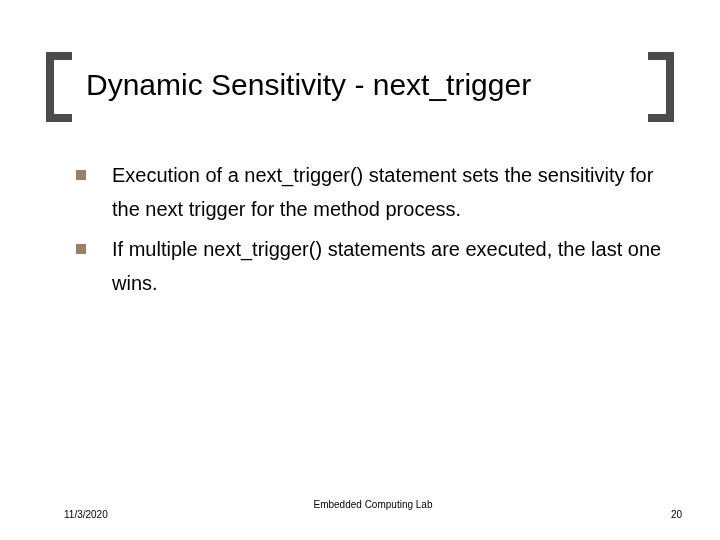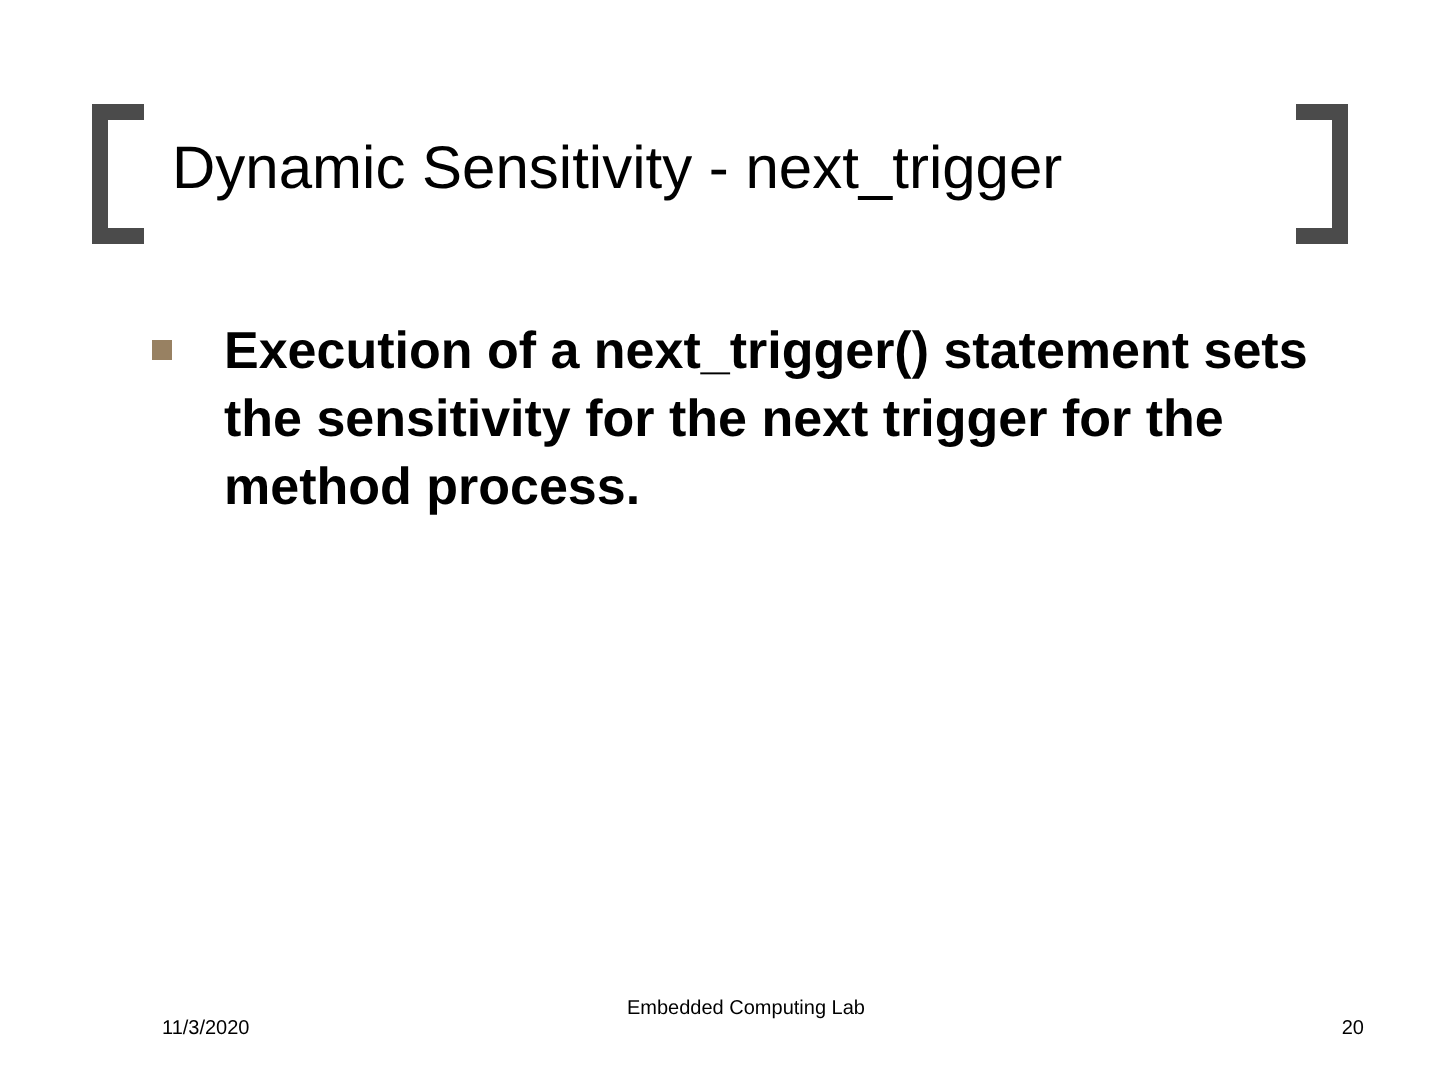--- a/index.html
+++ b/index.html
@@ -65,52 +65,56 @@
   }
   .bullet {
     flex: 0 0 auto;
     width: 10px;
     height: 10px;
     background: #988162;
     margin-top: 12px;
     margin-right: 26px;
   }
   .item-text {
-    font-size: 26px;
+    font-size: 20px;
     line-height: 34px;
-    font-weight: 700;
+    font-weight: 400;
   }
   .footer {
     position: absolute;
     bottom: 20px;
     left: 64px;
     right: 38px;
     font-size: 10px;
     color: #000;
   }
-  .footer-date { position: absolute; left: 17px; bottom: 0; }
+  .footer-date { position: absolute; left: 0; bottom: 0; }
   .footer-center { position: absolute; left: 0; right: 0; bottom: 10px; text-align: center; }
   .footer-page { position: absolute; right: 0; bottom: 0; }
 </style>
 </head>
 <body>
 
 <div class="slide">
 
   <div class="title-wrap">
     <div class="bracket left"></div>
     <div class="title-text">Dynamic Sensitivity - next_trigger</div>
     <div class="bracket right"></div>
   </div>
 
   <div class="body">
     <div class="item">
       <div class="bullet"></div>
       <div class="item-text">Execution of a next_trigger() statement sets the sensitivity for the next trigger for the method process.</div>
     </div>
+    <div class="item">
+      <div class="bullet"></div>
+      <div class="item-text">If multiple next_trigger() statements are executed, the last one wins.</div>
+    </div>
   </div>
 
   <div class="footer">
     <div class="footer-date">11/3/2020</div>
     <div class="footer-center">Embedded Computing Lab</div>
     <div class="footer-page">20</div>
   </div>
 
 </div>
 

